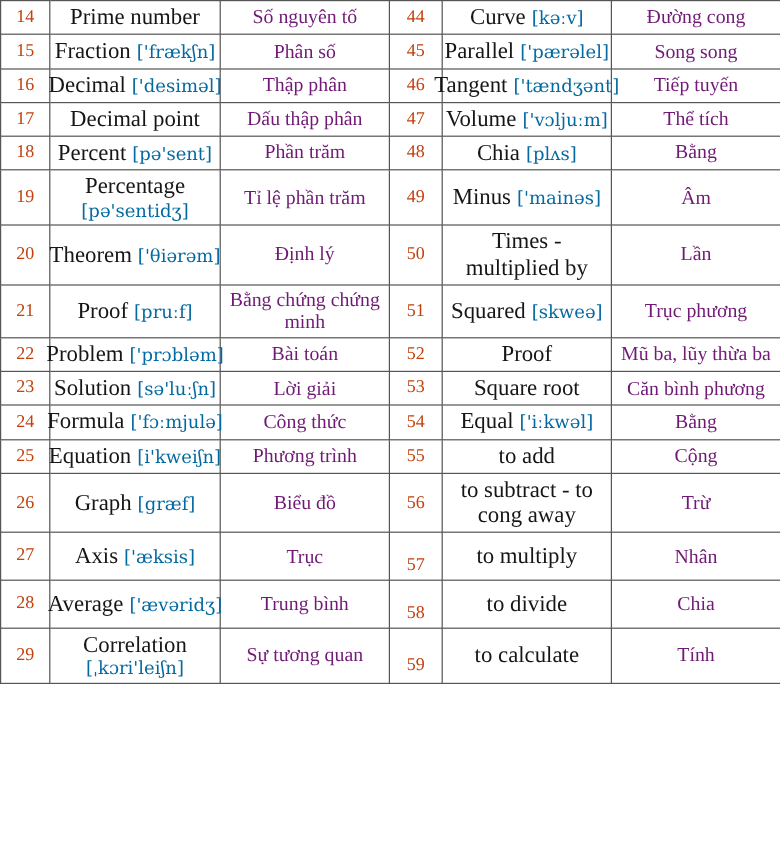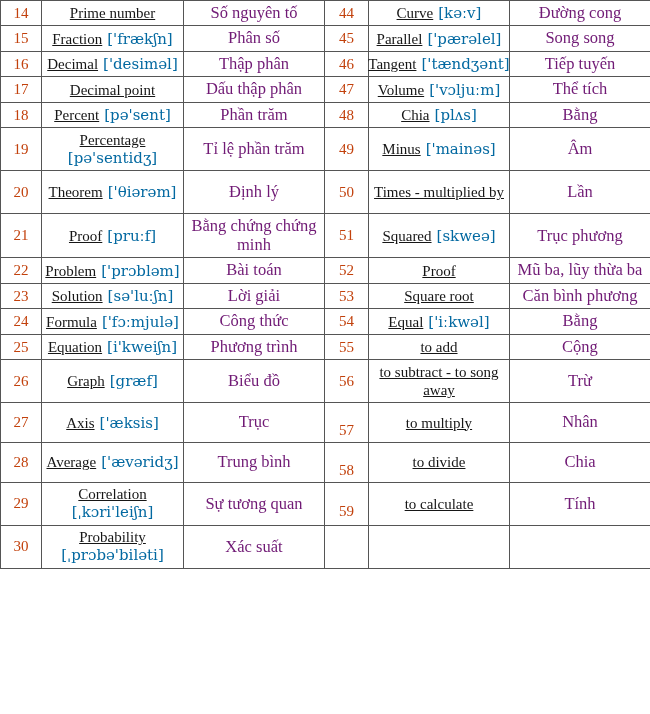--- a/index.html
+++ b/index.html
@@ -51,24 +51,23 @@
     font-size: 15px;
     color: #c2410c;
     white-space: nowrap;
   }
   .num.low {
     align-self: center;
     padding-top: 16px;
   }
 
   .term {
-    font-size: 15px;
+    font-size: 19px;
     color: #161616;
     white-space: nowrap;
-    text-decoration: underline;
   }
   .term.wrap { white-space: normal; }
 
   .ipa {
     font-size: 15px;
     color: #0369a1;
     font-family: "DejaVu Serif", "Liberation Serif", serif;
     white-space: nowrap;
   }
 
@@ -506,21 +505,21 @@
             <span class="viet">Biểu đồ</span>
           </div>
         </td>
         <td>
           <div class="cell">
             <span class="num">56</span>
           </div>
         </td>
         <td>
           <div class="cell">
-            <span class="inline-row"><span class="term wrap">to subtract - to song away</span></span>
+            <span class="inline-row"><span class="term wrap">to subtract - to cong away</span></span>
           </div>
         </td>
         <td>
           <div class="cell">
             <span class="viet">Trừ</span>
           </div>
         </td>
       </tr>
       <tr>
         <td>
@@ -614,37 +613,14 @@
           <div class="cell">
             <span class="inline-row"><span class="term">to calculate</span></span>
           </div>
         </td>
         <td>
           <div class="cell">
             <span class="viet">Tính</span>
           </div>
         </td>
       </tr>
-      <tr class="r-tall">
-        <td>
-          <div class="cell">
-            <span class="num">30</span>
-          </div>
-        </td>
-        <td>
-          <div class="cell stack">
-            <div>
-              <span class="term">Probability</span>
-              <span class="ipa">[ˌprɔbə'biləti]</span>
-            </div>
-          </div>
-        </td>
-        <td>
-          <div class="cell">
-            <span class="viet">Xác suất</span>
-          </div>
-        </td>
-        <td class="empty"></td>
-        <td class="empty"></td>
-        <td class="empty"></td>
-      </tr>
     </tbody>
 </table>
 
 </body></html>

